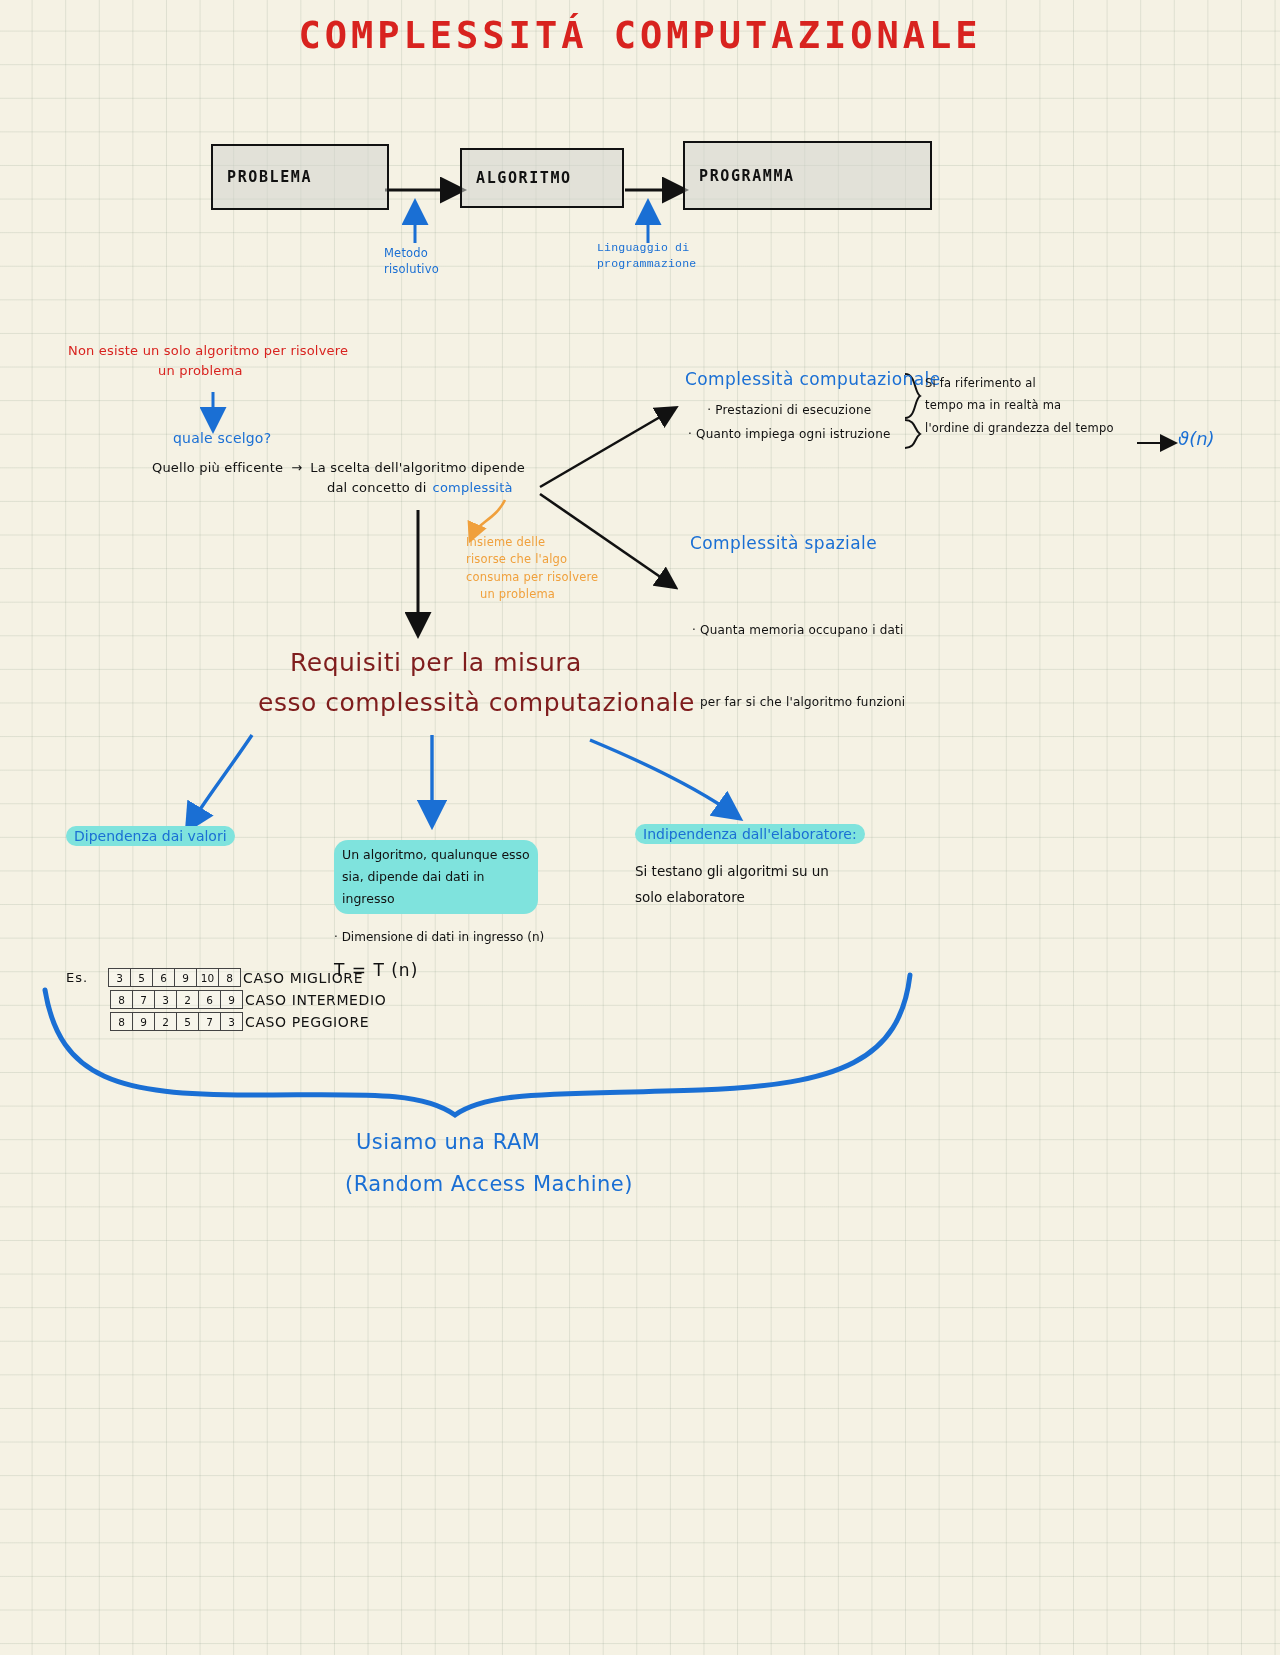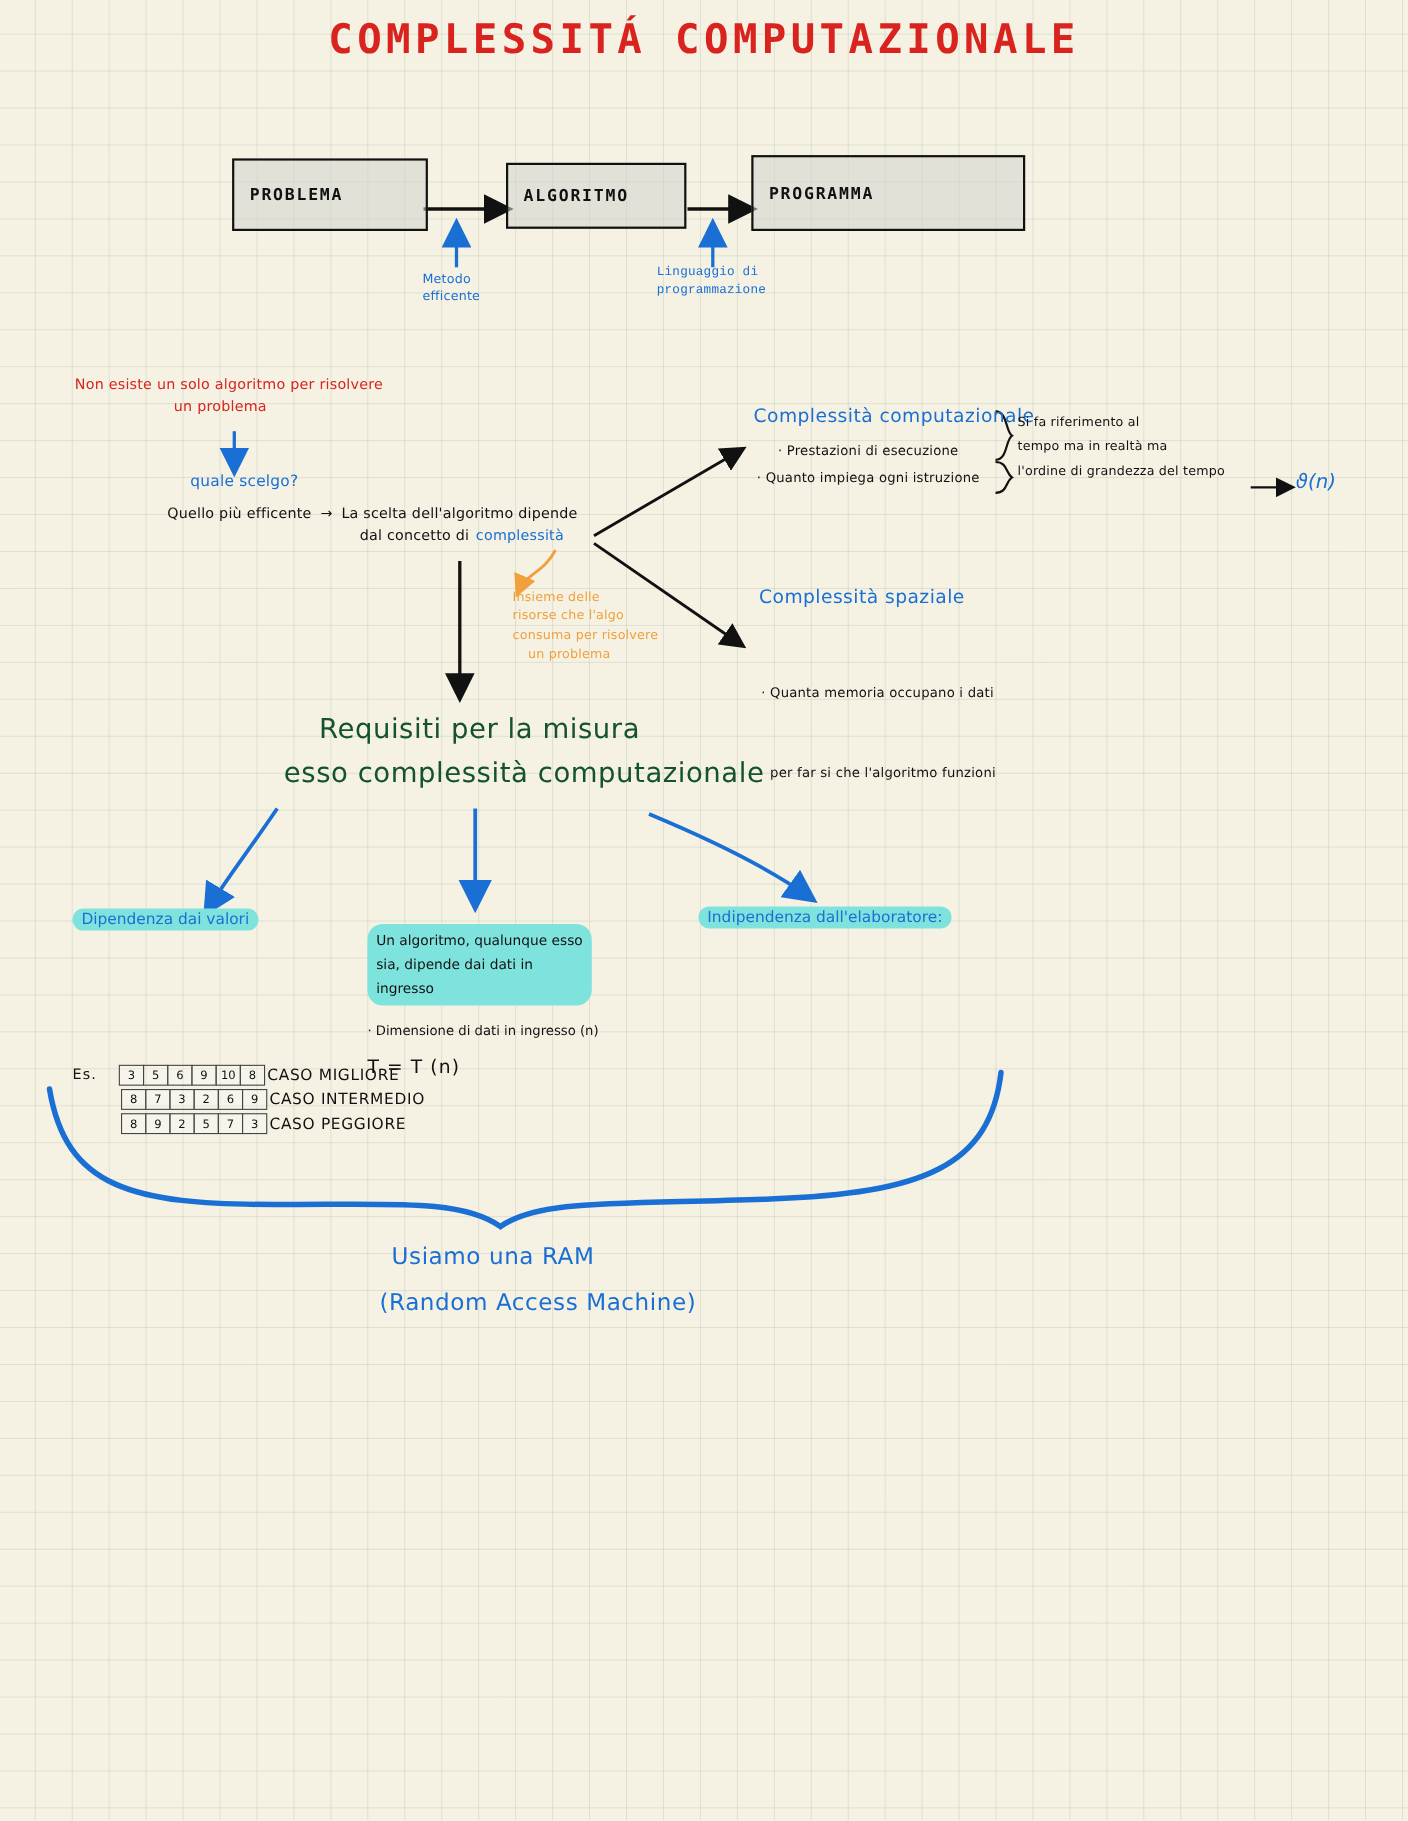--- a/index.html
+++ b/index.html
@@ -68,21 +68,21 @@
   .cells div{
     border:1px solid #444;
     width:21px;height:17px;
     display:flex;align-items:center;justify-content:center;
     font-size:10.5px;color:#111;
     background:rgba(255,255,255,0.25);
     margin-right:-1px;
   }
   .caso{font-size:14px;letter-spacing:.6px;margin-left:3px;color:#111;align-self:center;}
   .row{display:flex;align-items:center;margin-bottom:3px;}
-  .big-blue{color:#14532d;font-size:25px;letter-spacing:.5px;}
+  .big-blue{color:#7f1d1d;font-size:25px;letter-spacing:.5px;}
   .mid-blue{color:#1a6fd4;font-size:21px;letter-spacing:.5px;}
 </style>
 </head>
 <body>
 
 <div id="grid"></div>
 
 <svg id="svg-layer" viewBox="0 0 1280 1655">
   <defs>
     <marker id="ah-black" markerWidth="9" markerHeight="9" refX="6" refY="4.5" orient="auto">
@@ -131,21 +131,21 @@
 </div>
 <div class="abs box" style="left:460px;top:148px;width:160px;height:56px;">
   <span>ALGORITMO</span>
 </div>
 <div class="abs box" style="left:683px;top:141px;width:245px;height:65px;">
   <span>PROGRAMMA</span>
 </div>
 
 <div class="abs hand blue lbl-small" style="left:384px;top:246px;">
   <div>Metodo</div>
-  <div>efficente</div>
+  <div>risolutivo</div>
 </div>
 <div class="abs hand blue lbl-small" style="left:597px;top:240px;font-family:Liberation Mono, monospace;">
   <div>Linguaggio di</div>
   <div>programmazione</div>
 </div>
 
 <div class="abs hand red lbl-mid" style="left:68px;top:341px;width:430px;">
   <div>Non esiste un solo algoritmo per risolvere</div>
   <div style="margin-left:90px;">un problema</div>
 </div>
@@ -249,16 +249,20 @@
   </div>
   <div class="hand black" style="margin-top:16px;font-size:17px;letter-spacing:1px;">
     <span>T = T (n)</span>
   </div>
 </div>
 
 <div class="abs" style="left:635px;top:826px;width:300px;">
   <div class="hand blue" style="font-size:14px;">
     <span class="hl">Indipendenza dall'elaboratore:</span>
   </div>
+  <div class="hand black" style="margin-top:16px;line-height:1.95;font-size:13.5px;">
+    <div>Si testano gli algoritmi su un</div>
+    <div>solo elaboratore</div>
+  </div>
 </div>
 
 <div class="abs hand mid-blue" style="left:356px;top:1130px;">Usiamo una RAM</div>
 <div class="abs hand mid-blue" style="left:345px;top:1172px;">(Random Access Machine)</div>
 
 </body></html>

